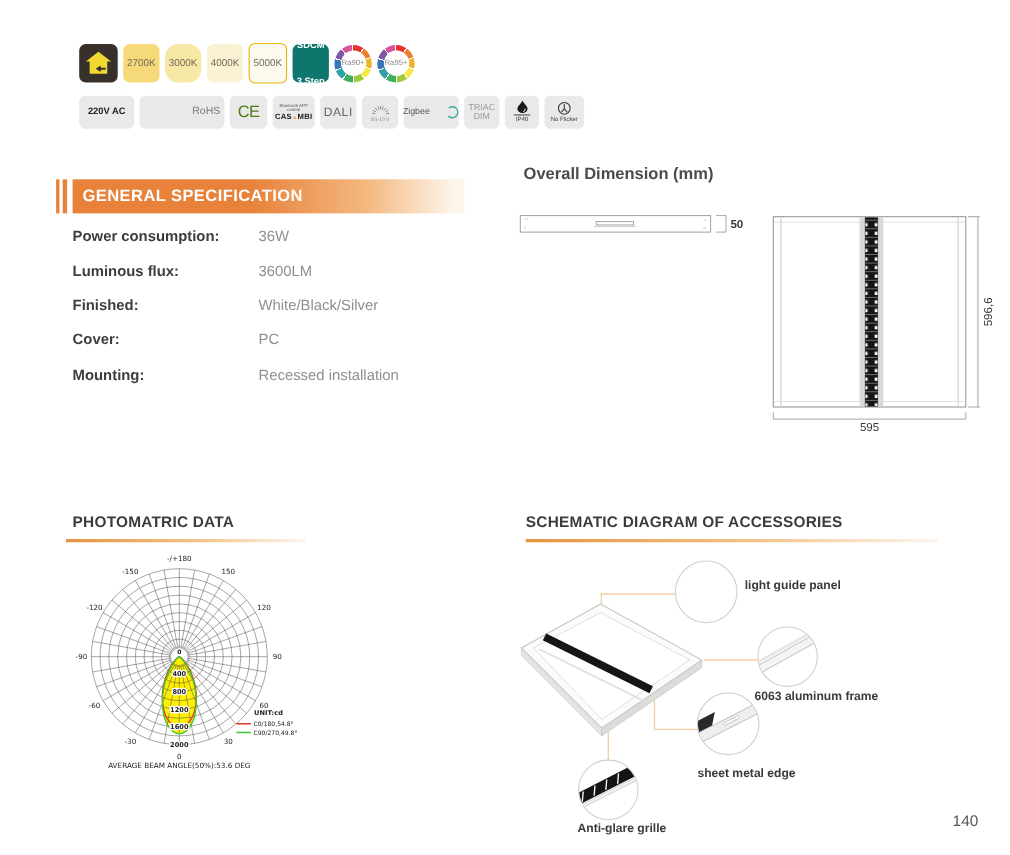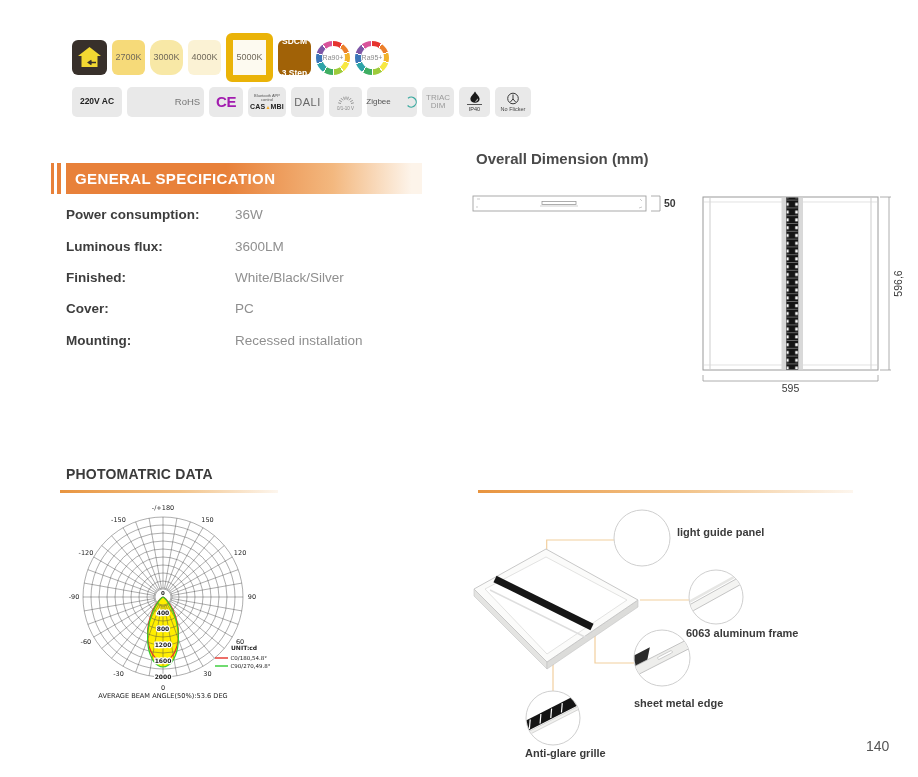--- a/index.html
+++ b/index.html
@@ -10,35 +10,35 @@
   .row1{left:72px;top:40px;height:35px;}
   .row2{left:72px;top:87px;height:30px;}
   .badge{display:flex;flex-direction:column;align-items:center;justify-content:center;
          border-radius:6px;font-size:9px;color:#70695a;text-align:center;line-height:1.1;}
   .b35{width:35px;height:35px;}
   .b33{width:33px;height:35px;}
   .house{background:#38302b;}
   .cct0{background:#f6da79;}
   .cct1{background:#f8e8a6;border-radius:12px;}
   .cct2{background:#fbf2d4;}
-  .cct3{background:#fdfaf0;border:7px solid #eab308;}
-  .sdcm{width:33px;height:35px;background:#a16207;color:#fff;font-weight:bold;font-size:8.5px;gap:22px;}
+  .cct3{background:#fdfaf0;border:1px solid #eab308;}
+  .sdcm{width:33px;height:35px;background:#0f766e;color:#fff;font-weight:bold;font-size:8.5px;gap:22px;}
   .ra-ring{width:34px;height:34px;border-radius:50%;position:relative;
     background:conic-gradient(#e6332f 0 32deg,#fff 32deg 36deg,#ec7f2b 36deg 68deg,#fff 68deg 72deg,
       #f2b32c 72deg 104deg,#fff 104deg 108deg,#f7e843 108deg 140deg,#fff 140deg 144deg,
       #9ecb3b 144deg 176deg,#fff 176deg 180deg,#3fae62 180deg 212deg,#fff 212deg 216deg,
       #2da3a8 216deg 248deg,#fff 248deg 252deg,#3b76b8 252deg 284deg,#fff 284deg 288deg,
       #7d56a6 288deg 320deg,#fff 320deg 324deg,#d9549b 324deg 356deg,#fff 356deg 360deg);}
   .ra-inner{position:absolute;inset:5.5px;background:#fff;border-radius:50%;
     display:flex;align-items:center;justify-content:center;font-size:7px;color:#8a8a8a;}
   .cert{background:#e9e9e9;border-radius:5px;height:30px;}
   .w35{width:50px}.w33{width:33px}.w34{width:34px}.w38{width:38px}.w32{width:32px}.w31{width:31px}.w36{width:36px}
   .volt{font-size:8.5px;font-weight:bold;color:#222;}
   .rohs{font-size:9.5px;color:#777;padding-left:44px;}
-  .ce{font-size:15px;font-weight:700;color:#a21caf;letter-spacing:-0.5px;}
+  .ce{font-size:15px;font-weight:400;color:#4d7c0f;letter-spacing:-0.5px;}
   .casambi{font-size:4px;color:#555;}
   .casambi .brand{font-size:7px;font-weight:bold;color:#222;letter-spacing:0.2px;}
   .casambi .tri{color:#f5a623;font-size:5px;}
   .dali{font-size:11px;color:#666;letter-spacing:0.5px;}
   .dim010 .lbl{font-size:4.5px;color:#888;margin-top:1px;}
   .zigbee{font-size:8px;color:#555;}
   .zigbee-wrap{display:flex;align-items:center;gap:15px;}
   .triac{font-size:8px;color:#9a9a9a;line-height:1.05;}
   .ip40 .lbl{font-size:5.5px;color:#333;border-top:1px solid #555;padding:1px 2px 0 2px;margin-top:1px;}
   .noflick .lbl{font-size:5.5px;color:#444;margin-top:1px;}
@@ -303,20 +303,21 @@
       <text x="108" y="181" text-anchor="middle" font-size="6" fill="#222" paint-order="stroke" stroke="#fff" stroke-width="2.4" font-weight="bold">2000</text>
       <text x="108" y="96.5" text-anchor="middle" font-size="5.5" fill="#222" paint-order="stroke" stroke="#fff" stroke-width="2.4" font-weight="bold">0</text>
       <text x="176" y="152" font-size="6" fill="#222" font-weight="bold">UNIT:cd</text>
       <line x1="160" y1="160" x2="173" y2="160" stroke="#e53229" stroke-width="1.4"></line>
       <text x="175.5" y="162" font-size="5.5" fill="#222">C0/180,54.8°</text>
       <line x1="160" y1="168" x2="173" y2="168" stroke="#33cc33" stroke-width="1.4"></line>
       <text x="175.5" y="170" font-size="5.5" fill="#222">C90/270,49.8°</text>
       <text x="108" y="200" text-anchor="middle" font-size="6.6" fill="#222">AVERAGE BEAM ANGLE(50%):53.6 DEG</text>
     </svg>
 
+  <div class="sec-title" style="left:478px;top:466px;">SCHEMATIC DIAGRAM OF ACCESSORIES</div>
   <div class="underline" style="left:478px;top:490px;width:375px;"></div>
   <svg class="schem-svg" width="448" height="282" viewBox="0 0 448 282">
     <defs>
       <clipPath id="clipC2">
           <circle cx="246" cy="102" r="26.5"></circle>
         </clipPath>
       <clipPath id="clipC3">
           <circle cx="192" cy="163" r="27.5"></circle>
         </clipPath>
       <clipPath id="clipC4">

